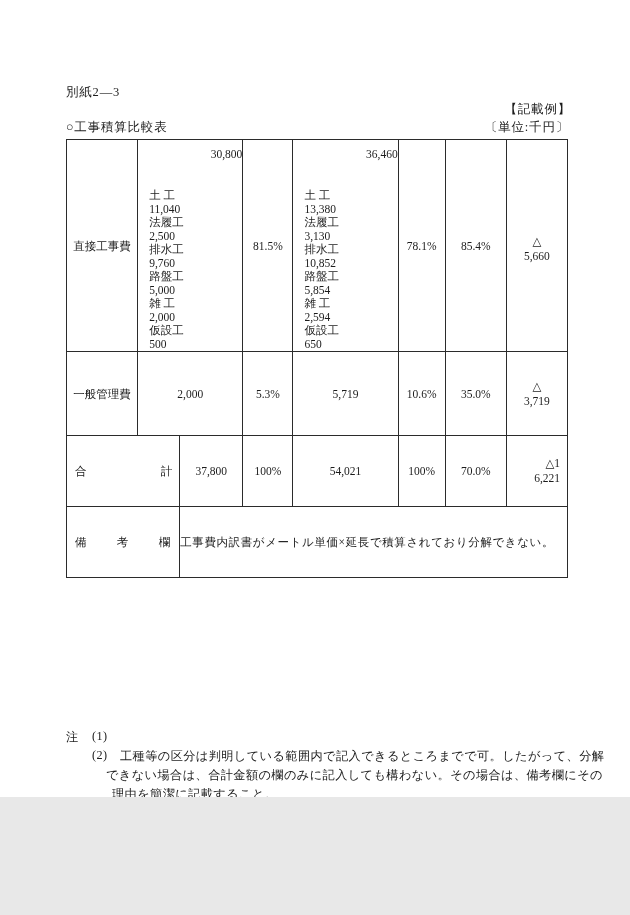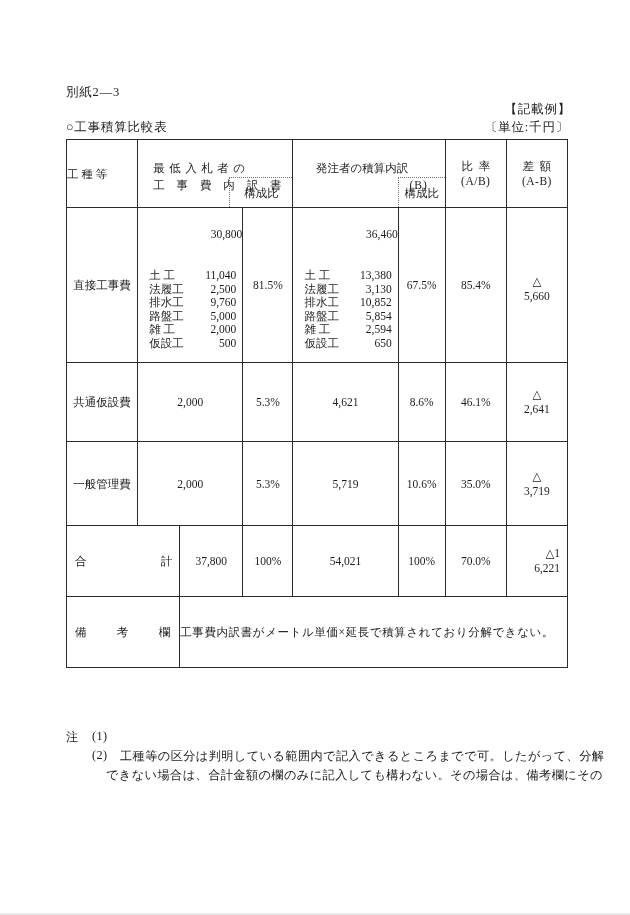--- a/index.html
+++ b/index.html
@@ -1,17 +1,17 @@
 <!DOCTYPE html>
 <html><head>
 <meta charset="utf-8">
 <style>
   html,body{margin:0;padding:0;background:#e8e8e8;}
   .page{
-    position:relative;width:630px;height:913px;background:#ffffff;
+    position:relative;width:630px;height:797px;background:#ffffff;
     font-family:"Liberation Serif","DejaVu Serif",serif;color:#1c1c1c;
     margin:0 auto;overflow:hidden;
   }
   .lbl{position:absolute;font-size:12.5px;letter-spacing:0.8px;white-space:pre;}
   #doc-label{left:66px;top:84px;}
   #example-tag{right:59px;top:101px;}
   #table-title{left:66px;top:119px;}
   #unit-label{right:61px;top:119px;}
 
   table.cmp{
@@ -50,21 +50,21 @@
   tr.r2{height:79px;}
   tr.r3{height:81px;}
   tr.r4{height:84px;}
   tr.r5{height:66px;}
   tr.r6{height:50px;}
   td.cell-label{text-align:center;white-space:pre;}
   td.top{vertical-align:top;}
   .amt1{text-align:right;padding:7px 0 0 11px;}
   .pct1{text-align:center;padding-top:7px;}
   .bd{margin-top:28px;padding:0 6px 0 11px;}
-  .bd-row{display:flex;justify-content:space-between;line-height:13.5px;white-space:pre;}
+  .bd-row{display:flex;justify-content:space-between;line-height:13.5px;white-space:pre;flex-direction:column;}
   td.cell-mid{text-align:center;}
   .diff{line-height:15px;text-align:center;}
   td.top .diff{padding-top:7px;}
   .diff-right .diff{text-align:right;padding-right:7px;}
   td.sum-label{white-space:pre;}
   .sum-label-inner{display:flex;justify-content:space-between;padding:0 7px 0 8px;}
   td.sum-amt{text-align:center;padding-right:3px;}
   td.remarks-label{white-space:pre;}
   .remarks-label-inner{display:flex;justify-content:space-between;padding:0 9px 0 8px;}
   td.remarks-text{text-align:left;padding-left:9px;letter-spacing:0.6px;margin-left:20px;}
@@ -95,41 +95,20 @@
         <col style="width:42px">
         <col style="width:63px">
         <col style="width:50px">
       <col style="width:105px">
         <col style="width:47px">
         <col style="width:61px">
         <col style="width:61px">
     </colgroup>
 
     <tbody>
-        <tr class="hdr">
-      <td class="h-work">工 種 等</td>
-      <td class="h-a" colspan="3">
-        <div class="h-line1a">最低入札者の</div>
-        <div class="h-line2a"><span class="ls4">工 事 費 内 訳 書</span></div>
-        <div class="ratio-box rb-a">構成比</div>
-      </td>
-      <td class="h-b" colspan="2">
-        <div class="h-line1b">発注者の積算内訳</div>
-        <div class="h-line2b">(B)</div>
-        <div class="ratio-box rb-b">構成比</div>
-      </td>
-      <td class="h-c">
-        <div class="l1">比  率</div>
-        <div class="l2">(A/B)</div>
-      </td>
-      <td class="h-c">
-        <div class="l1">差  額</div>
-        <div class="l2">(A-B)</div>
-      </td>
-    </tr>
 
     <tr class="r1">
       <td class="cell-label">直接工事費</td>
       <td class="top" colspan="2">
         <div class="amt1">30,800</div>
         <div class="bd">
           <div class="bd-row"><span>土 工</span><span>11,040</span></div>
           <div class="bd-row"><span>法履工</span><span>2,500</span></div>
           <div class="bd-row"><span>排水工</span><span>9,760</span></div>
           <div class="bd-row"><span>路盤工</span><span>5,000</span></div>
@@ -142,44 +121,30 @@
         <div class="amt1">36,460</div>
         <div class="bd">
           <div class="bd-row"><span>土 工</span><span>13,380</span></div>
           <div class="bd-row"><span>法履工</span><span>3,130</span></div>
           <div class="bd-row"><span>排水工</span><span>10,852</span></div>
           <div class="bd-row"><span>路盤工</span><span>5,854</span></div>
           <div class="bd-row"><span>雑 工</span><span>2,594</span></div>
           <div class="bd-row"><span>仮設工</span><span>650</span></div>
         </div>
       </td>
-      <td class="dot top pct1">67.5%</td>
+      <td class="dot top pct1">78.1%</td>
       <td class="top pct1">85.4%</td>
       <td class="top">
         <div class="diff">
               <div>△</div>
               <div>5,660</div>
             </div>
       </td>
     </tr>
 
-    <tr class="r2">
-      <td class="cell-label">共通仮設費</td>
-      <td class="cell-mid" colspan="2">2,000</td>
-      <td class="dot cell-mid">5.3%</td>
-      <td class="cell-mid">4,621</td>
-      <td class="dot cell-mid">8.6%</td>
-      <td class="cell-mid">46.1%</td>
-      <td>
-        <div class="diff">
-              <div>△</div>
-              <div>2,641</div>
-            </div>
-      </td>
-    </tr>
 
 
     <tr class="r4">
       <td class="cell-label">一般管理費</td>
       <td class="cell-mid" colspan="2">2,000</td>
       <td class="dot cell-mid">5.3%</td>
       <td class="cell-mid">5,719</td>
       <td class="dot cell-mid">10.6%</td>
       <td class="cell-mid">35.0%</td>
       <td>
@@ -214,14 +179,15 @@
       <td class="remarks-text" colspan="6">工事費内訳書がメートル単価×延長で積算されており分解できない。</td>
     </tr>
   </tbody>
     </table>
 
   <div id="note-prefix" class="note">注</div>
   <div id="note1-num" class="note">(1)</div>
   <div id="note2-num" class="note">(2)</div>
   <div id="note2-l2" class="note">できない場合は、合計金額の欄のみに記入しても構わない。その場合は、備考欄にその</div>
   <div id="note2-l1" class="note">工種等の区分は判明している範囲内で記入できるところまでで可。したがって、分解</div>
+  <div id="note2-l3" class="note">理由を簡潔に記載すること。</div>
 
 </div>
 
 </body></html>

